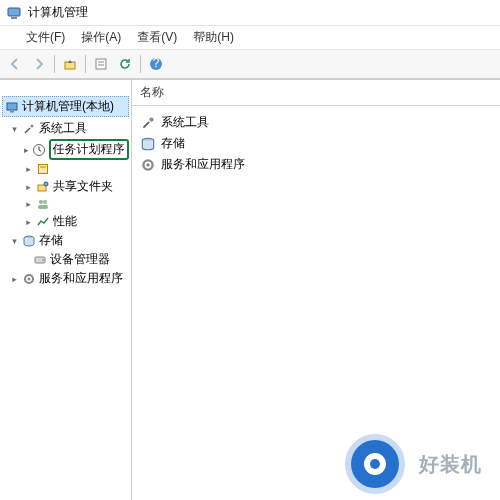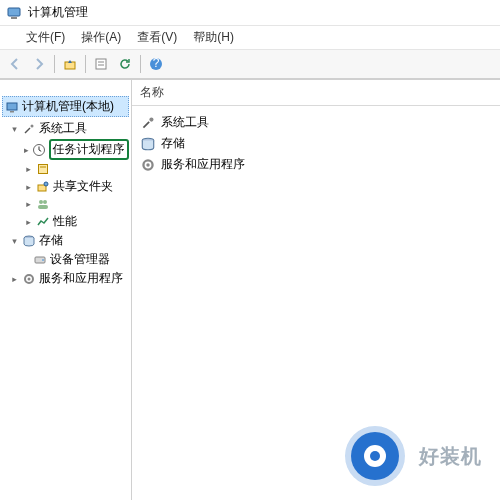--- a/index.html
+++ b/index.html
@@ -21,21 +21,21 @@
 .tree .exp { width: 9px; height: 9px; display:inline-flex; align-items:center; justify-content:center; color:#6d6d6d; font-size:9px; }
 .tree .ind1 { padding-left: 8px; }
 .tree .ind2 { padding-left: 22px; }
 .tree .nicon { width: 14px; height: 14px; display:flex; align-items:center; justify-content:center; }
 .tree .highlight { border: 2px solid #15803d; border-radius: 3px; padding: 0 2px; text-align: center; }
 .listpane { flex: 1; display: flex; flex-direction: column; }
 .listhdr { border-bottom: 1px solid #d9d9d9; padding: 4px 8px; color: #444; background:#fff; }
 .listbody { flex: 1; padding: 6px 6px; }
 .litem { display: flex; align-items: center; gap: 5px; padding: 2px 2px; }
 .licon { width: 16px; height: 16px; display:flex; align-items:center; justify-content:center; }
-.watermark { position: absolute; bottom: 20px; right: 18px; display:flex; align-items:center; gap:20px; opacity:0.9; }
+.watermark { position: absolute; bottom: 12px; right: 18px; display:flex; align-items:center; gap:20px; opacity:0.9; }
 .wm-circle { width: 48px; height: 48px; border-radius: 50%; background:#0f62c9; display:flex; align-items:center; justify-content:center; box-shadow:0 0 0 6px rgba(15,98,201,0.25); }
 .wm-inner { width: 22px; height: 22px; border-radius:50%; background:#fff; display:flex; align-items:center; justify-content:center; }
 .wm-dot { width:10px; height:10px; border-radius:50%; background:#0f62c9; }
 .wm-text { font-size: 20px; font-weight: bold; color:#9aa7b3; letter-spacing:1px; }
 svg { display:block; }
 </style>
 </head>
 <body>
 
 <div class="window">

